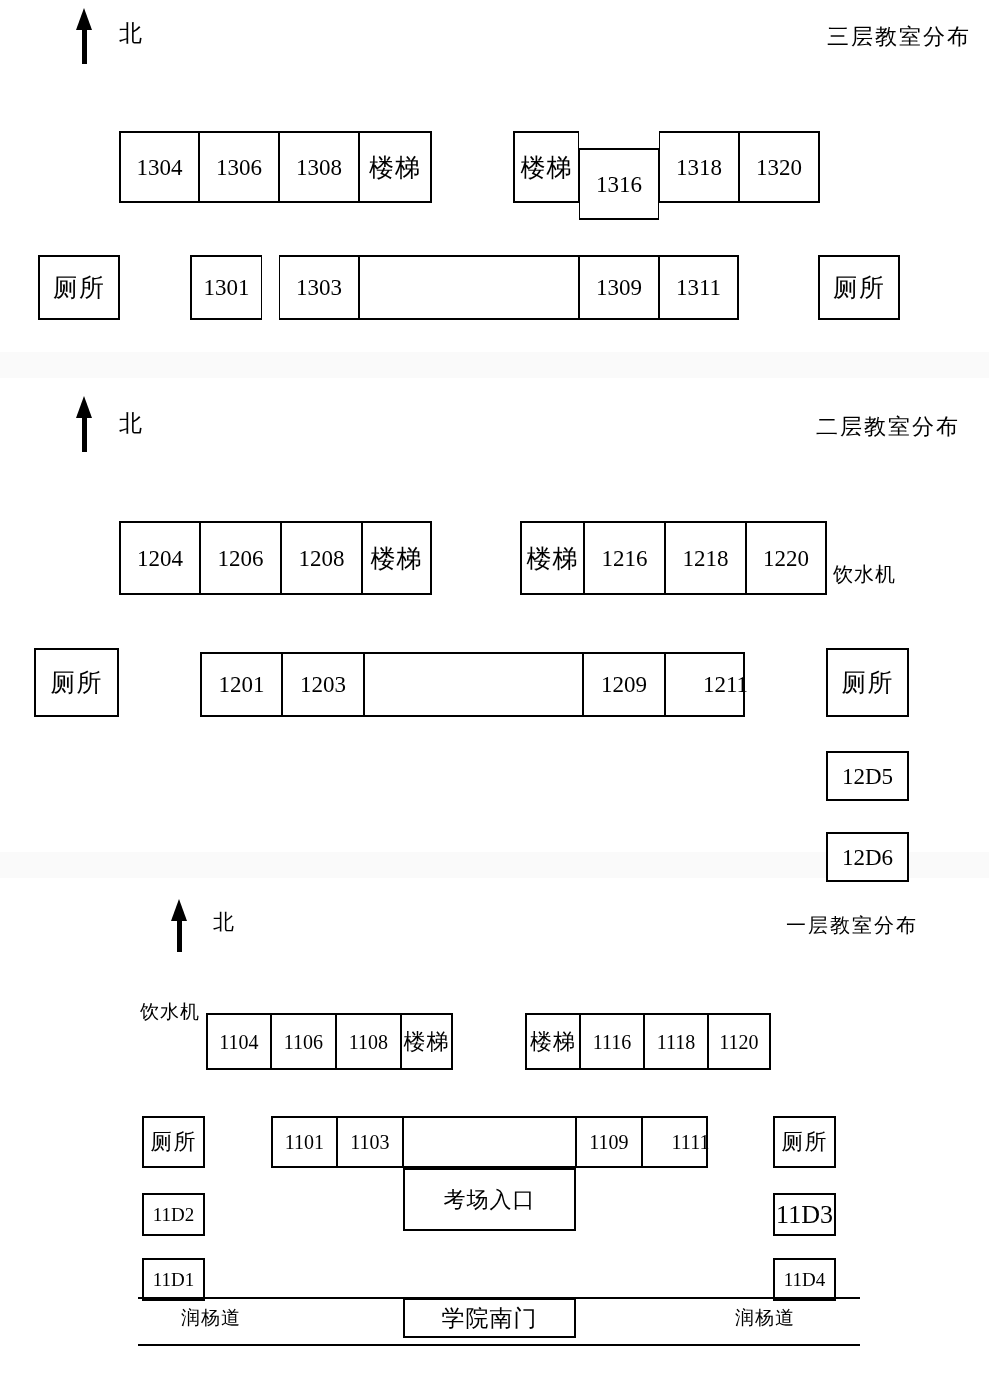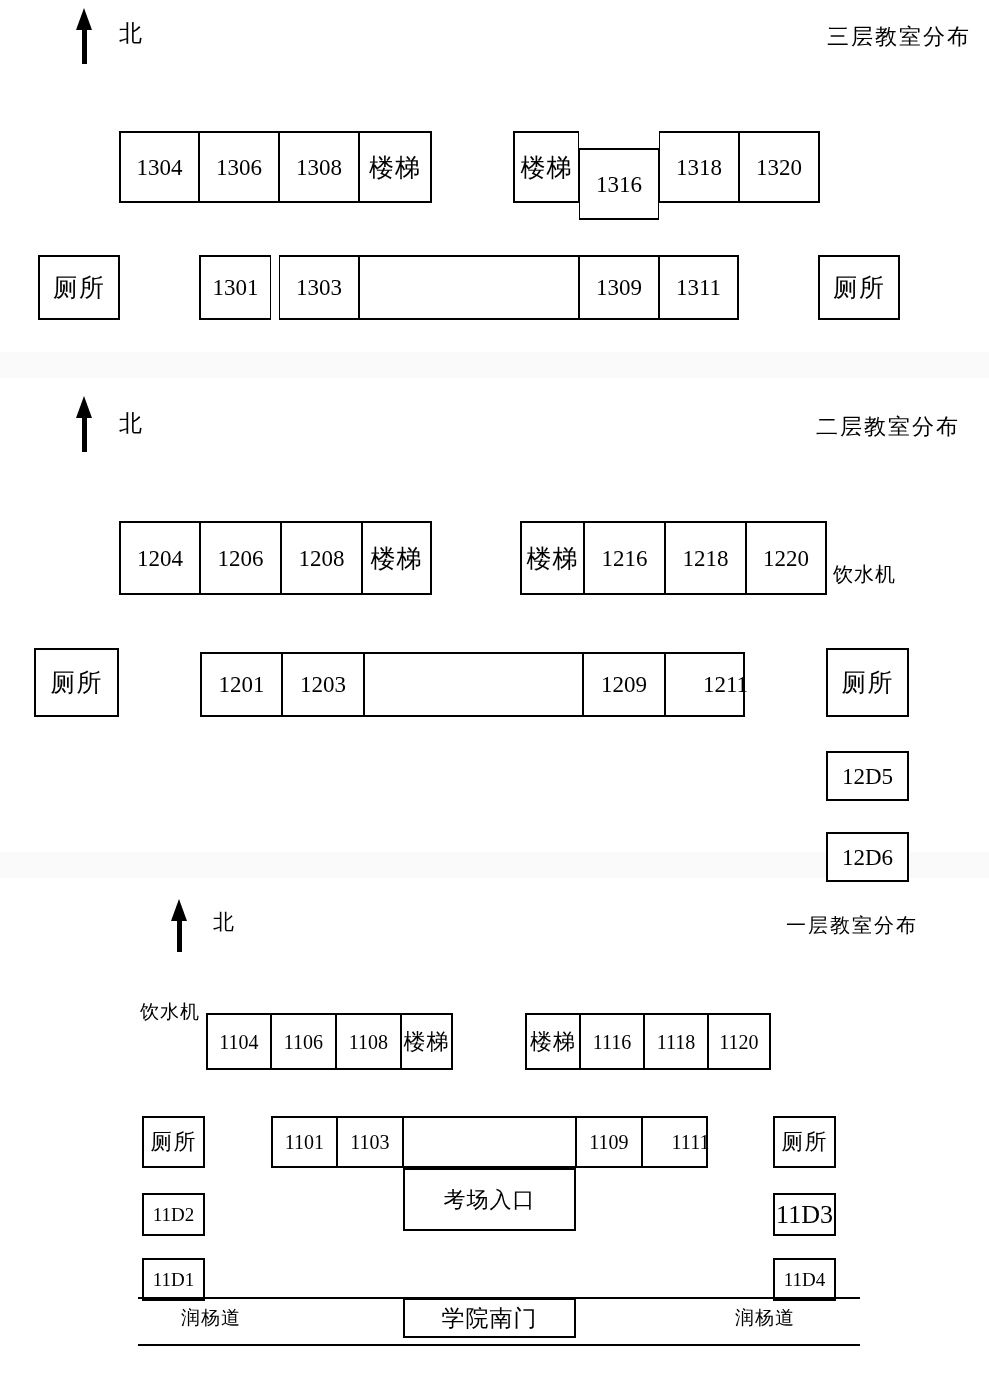--- a/index.html
+++ b/index.html
@@ -114,21 +114,21 @@
   <div class="box cjk cell-last" style="left:359px;top:83px;width:73px;height:72px;">楼梯</div>
 
   <div class="box cjk cell-first" style="left:513px;top:83px;width:66px;height:72px;">楼梯</div>
   <div class="box num cell-mid" style="left:579px;top:100px;width:80px;height:72px;">1316</div>
   <div class="box num cell-mid" style="left:659px;top:83px;width:80px;height:72px;">1318</div>
   <div class="box num cell-last" style="left:739px;top:83px;width:81px;height:72px;">1320</div>
 
   <div class="box cjk" style="left:38px;top:207px;width:82px;height:65px;">厕所</div>
   <div class="box cjk" style="left:818px;top:207px;width:82px;height:65px;">厕所</div>
 
-  <div class="box num cell-first" style="left:199px;top:207px;width:72px;height:65px;">1301</div>
+  <div class="box num cell-first" style="left:190px;top:207px;width:72px;height:65px;">1301</div>
   <div class="box num cell-mid" style="left:279px;top:207px;width:80px;height:65px;">1303</div>
   <div class="box num cell-mid" style="left:359px;top:207px;width:220px;height:65px;"></div>
   <div class="box num cell-mid" style="left:579px;top:207px;width:80px;height:65px;">1309</div>
   <div class="box num cell-last" style="left:659px;top:207px;width:80px;height:65px;">1311</div>
 
   <div class="arrow" style="left:76px;top:396px;width:17px;height:58px;">
     <div class="head"></div>
     <div class="shaft"></div>
   </div>
   <div class="label north" style="left:119px;top:412px;">北</div>

